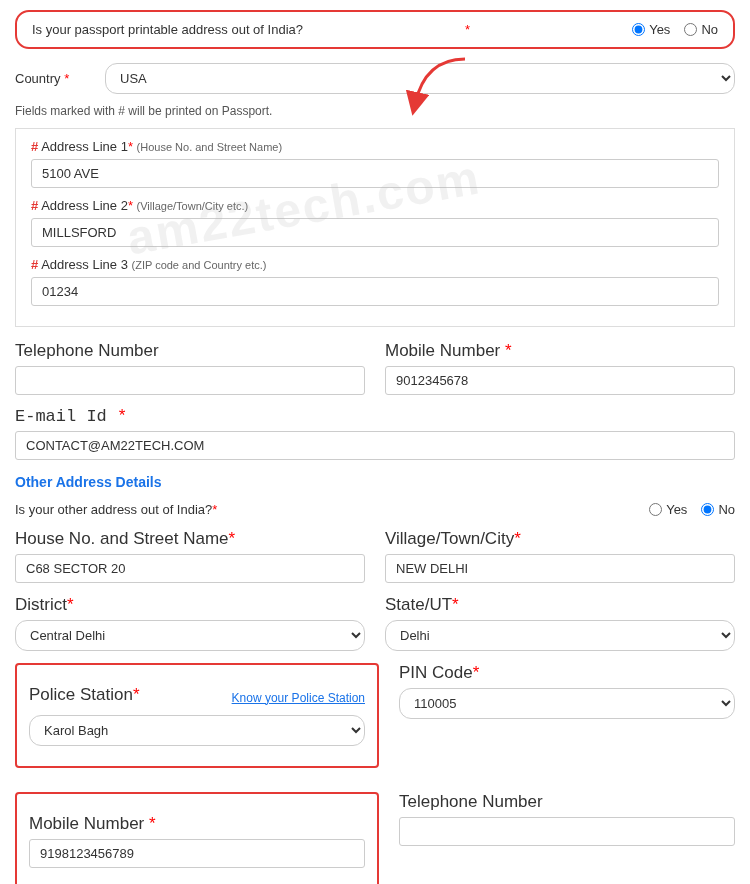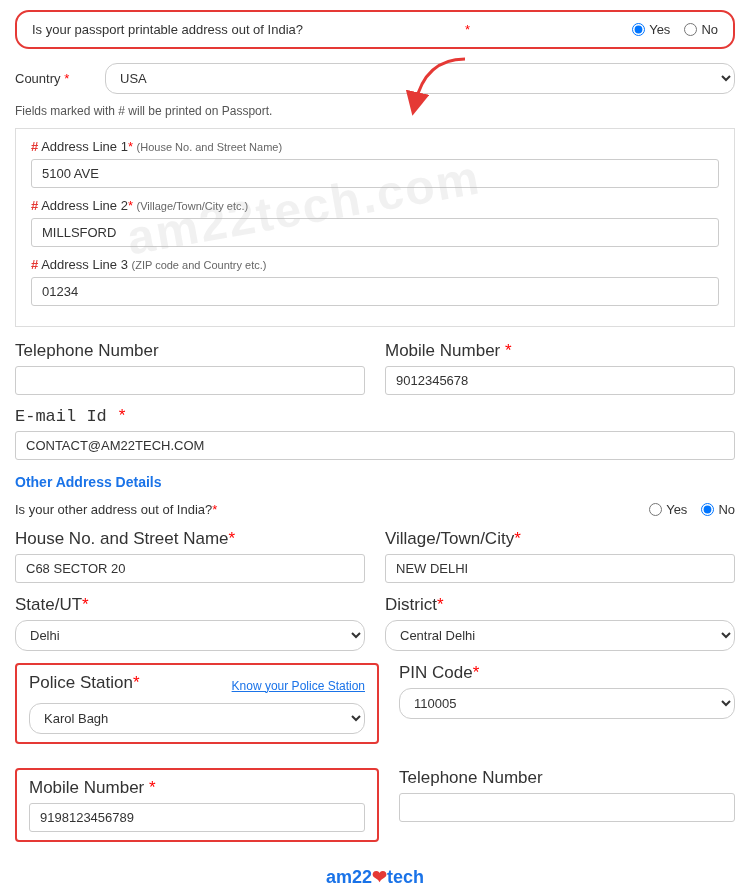--- a/index.html
+++ b/index.html
@@ -164,21 +164,21 @@
       margin-bottom: 12px;
     }
 
     .india-question-label {
       font-size: 13px;
     }
 
     .highlighted-box {
       border: 2px solid #e53935;
       border-radius: 4px;
-      padding: 8px 12px;
+      padding: 20px 12px;
       margin-bottom: 12px;
     }
 
     .know-link {
       color: #1a73e8;
       text-decoration: underline;
       font-size: 12px;
       cursor: pointer;
     }
 
@@ -377,42 +377,42 @@
       <div class="col-label">
         <span>Village/Town/City</span><span class="required-star">*</span>
       </div>
       <input type="text" value="NEW DELHI" style="">
     </div>
   </div>
 
   <div class="two-col">
     <div class="col-half">
       <div class="col-label">
+        <span>District</span><span class="required-star">*</span>
+      </div>
+      <select>
+        <option value="Central Delhi" selected="">Central Delhi</option>
+        <option value="North Delhi">North Delhi</option>
+        <option value="South Delhi">South Delhi</option>
+        <option value="East Delhi">East Delhi</option>
+        <option value="West Delhi">West Delhi</option>
+      </select>
+    </div>
+    <div class="col-half">
+      <div class="col-label">
         <span>State/UT</span><span class="required-star">*</span>
       </div>
       <select>
         <option value="Delhi" selected="">Delhi</option>
         <option value="Maharashtra">Maharashtra</option>
         <option value="Karnataka">Karnataka</option>
         <option value="Tamil Nadu">Tamil Nadu</option>
         <option value="Uttar Pradesh">Uttar Pradesh</option>
       </select>
     </div>
-    <div class="col-half">
-      <div class="col-label">
-        <span>District</span><span class="required-star">*</span>
-      </div>
-      <select>
-        <option value="Central Delhi" selected="">Central Delhi</option>
-        <option value="North Delhi">North Delhi</option>
-        <option value="South Delhi">South Delhi</option>
-        <option value="East Delhi">East Delhi</option>
-        <option value="West Delhi">West Delhi</option>
-      </select>
-    </div>
   </div>
 
   <div class="two-col">
     <div class="col-half highlighted-box">
       <div class="police-header">
         <span class="col-label">
           <span>Police Station</span><span class="required-star">*</span>
         </span>
         <span class="know-link">Know your Police Station</span>
       </div>

